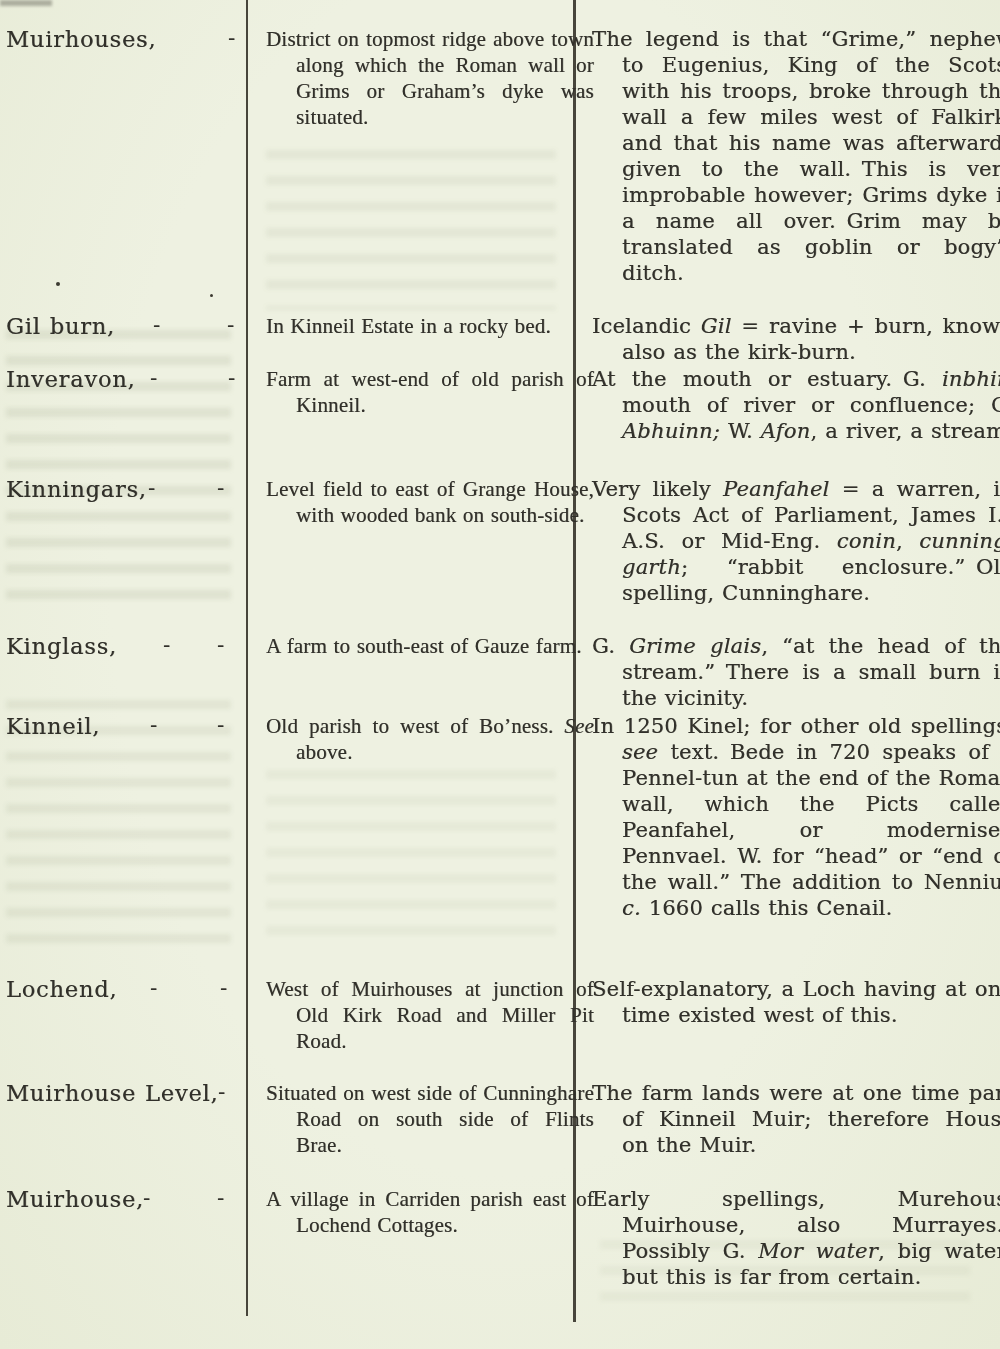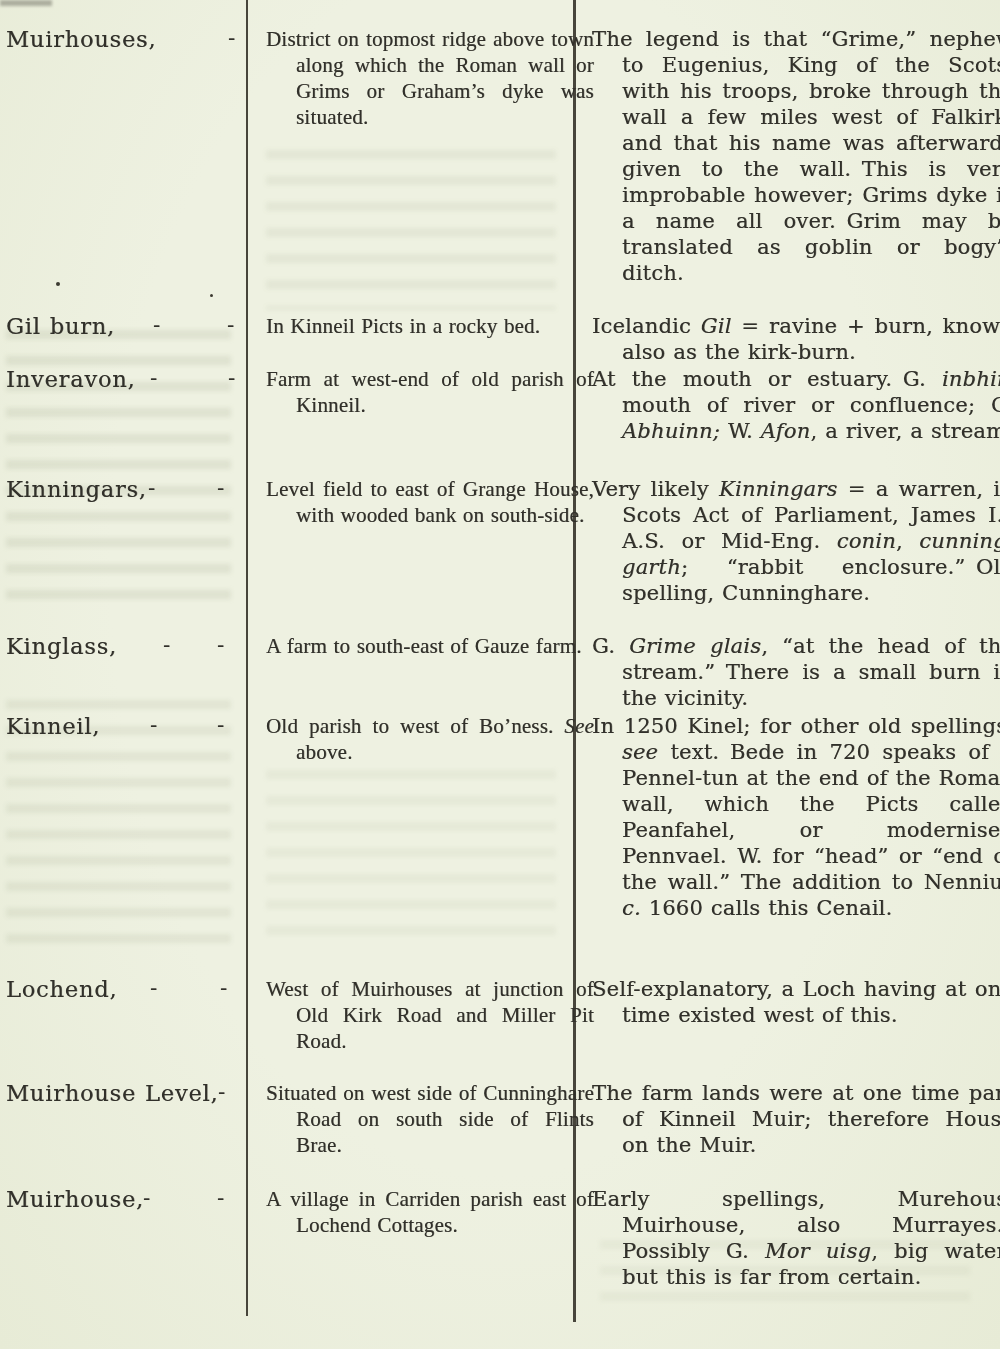--- a/index.html
+++ b/index.html
@@ -61,40 +61,40 @@
     </div>
     <div class="cell desc"><span>District on topmost ridge above town along which the Roman wall or Grims or Graham’s dyke was situated.</span></div>
     <div class="cell etym"><span>The legend is that “Grime,” nephew to Eugenius, King of the Scots, with his troops, broke through the wall a few miles west of Falkirk, and that his name was afterwards given to the wall. This is very improbable however; Grims dyke is a name all over. Grim may be translated as goblin or bogy’s ditch.</span></div>
   </div>
 
   <div class="row" style="top:313px">
     <div class="cell name">
       <span>Gil burn,</span>
       <span><span class="dash" style="left: 147px;">-</span><span class="dash" style="left: 221px;">-</span></span>
     </div>
-    <div class="cell desc"><span>In Kinneil Picts in a rocky bed.</span></div>
+    <div class="cell desc"><span>In Kinneil Estate in a rocky bed.</span></div>
     <div class="cell etym"><span>Icelandic </span><i>Gil</i><span> = ravine + burn, known also as the kirk-burn.</span></div>
   </div>
 
   <div class="row" style="top:366px">
     <div class="cell name">
       <span>Inveravon,</span>
       <span><span class="dash" style="left: 144px;">-</span><span class="dash" style="left: 222px;">-</span></span>
     </div>
     <div class="cell desc"><span>Farm at west-end of old parish of Kinneil.</span></div>
     <div class="cell etym"><span>At the mouth or estuary. G. </span><i>inbhir</i><span>, mouth of river or confluence; G. </span><i>Abhuinn;</i><span> W. </span><i>Afon</i><span>, a river, a stream.</span></div>
   </div>
 
   <div class="row" style="top:476px">
     <div class="cell name">
       <span>Kinningars,</span>
       <span><span class="dash" style="left: 142px;">-</span><span class="dash" style="left: 211px;">-</span></span>
     </div>
     <div class="cell desc"><span>Level field to east of Grange House, with wooded bank on south-side.</span></div>
-    <div class="cell etym"><span>Very likely </span><i>Kinningars</i><span> = a warren, in Scots Act of Parliament, James I. A.S. or Mid-Eng. </span><i>conin</i><span>, </span><i>cunning-garth</i><span>; “rabbit enclosure.” Old spelling, Cunninghare.</span></div>
+    <div class="cell etym"><span>Very likely </span><i>Peanfahel</i><span> = a warren, in Scots Act of Parliament, James I. A.S. or Mid-Eng. </span><i>conin</i><span>, </span><i>cunning-garth</i><span>; “rabbit enclosure.” Old spelling, Cunninghare.</span></div>
   </div>
 
   <div class="row" style="top:633px">
     <div class="cell name">
       <span>Kinglass,</span>
       <span><span class="dash" style="left: 157px;">-</span><span class="dash" style="left: 211px;">-</span></span>
     </div>
     <div class="cell desc"><span>A farm to south-east of Gauze farm.</span></div>
     <div class="cell etym"><span>G. </span><i>Grime glais</i><span>, “at the head of the stream.” There is a small burn in the vicinity.</span></div>
   </div>
@@ -125,16 +125,16 @@
     <div class="cell desc"><span>Situated on west side of Cunninghare Road on south side of Flints Brae.</span></div>
     <div class="cell etym"><span>The farm lands were at one time part of Kinneil Muir; therefore House on the Muir.</span></div>
   </div>
 
   <div class="row" style="top:1186px">
     <div class="cell name">
       <span>Muirhouse,</span>
       <span><span class="dash" style="left: 137px;">-</span><span class="dash" style="left: 211px;">-</span></span>
     </div>
     <div class="cell desc"><span>A village in Carriden parish east of Lochend Cottages.</span></div>
-    <div class="cell etym"><span>Early spellings, Murehous, Muirhouse, also Murrayes. Possibly G. </span><i>Mor uisg</i><span>, big water; but this is far from certain.</span></div>
+    <div class="cell etym"><span>Early spellings, Murehous, Muirhouse, also Murrayes. Possibly G. </span><i>Mor water</i><span>, big water; but this is far from certain.</span></div>
   </div>
 
 </div>
 
 </body></html>

